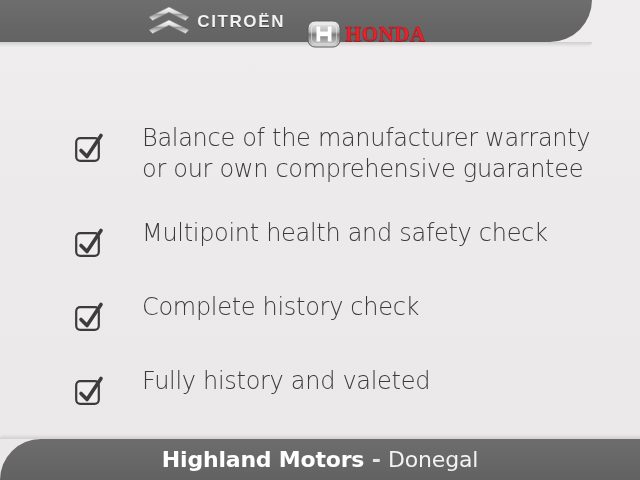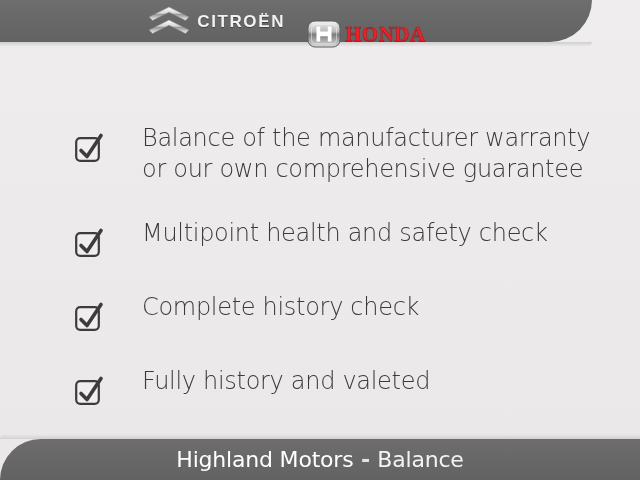--- a/index.html
+++ b/index.html
@@ -169,21 +169,21 @@
   }
   .footer-text {
     font-family: "DejaVu Sans", sans-serif;
     font-size: 22px;
     line-height: 1;
     color: #ffffff;
     white-space: nowrap;
     letter-spacing: -0.2px;
   }
   .footer-name {
-    font-weight: normal;
+    font-weight: bold;
     text-align: right;
   }
   .footer-sep {
     font-weight: bold;
     color: #e4e4e4;
   }
   .footer-loc {
     font-weight: 400;
     color: #f3f3f3;
   }
@@ -278,17 +278,17 @@
         </svg>
       </span>
       <span class="feature-text">Fully history and valeted</span>
     </div>
 
   </div>
 
   <div class="footer-shadow"></div>
   <div class="footer-bar">
     <div class="footer-text">
-      <span class="footer-name">Highland Motors</span><span class="footer-sep"> - </span><span class="footer-loc">Balance</span>
+      <span class="footer-name">Highland Motors</span><span class="footer-sep"> - </span><span class="footer-loc">Donegal</span>
     </div>
   </div>
 
 </div>
 
 </body></html>

